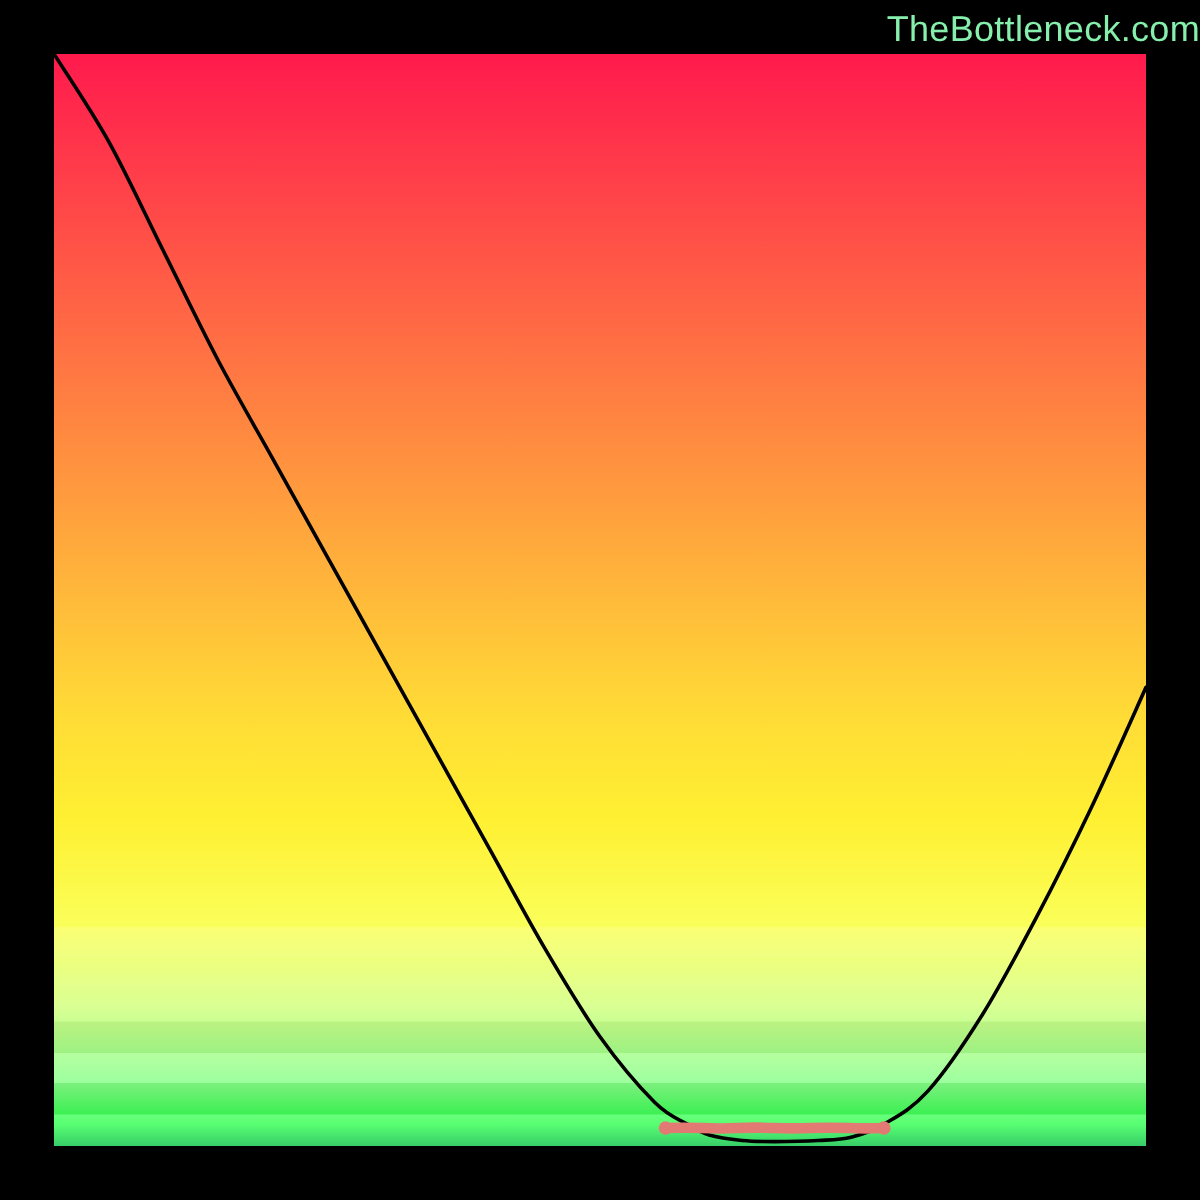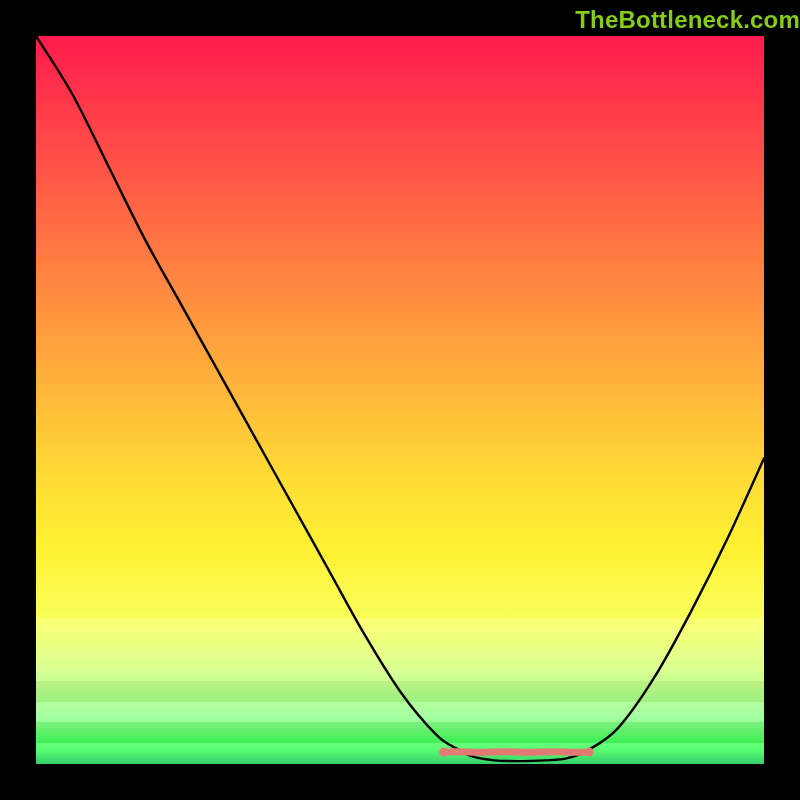--- a/index.html
+++ b/index.html
@@ -57,23 +57,23 @@
   }
   .stripe {
     position: absolute;
     left: 0;
     width: 728px;
   }
   .watermark {
     position: absolute;
     right: 0;
     top: 6px;
-    color: #84cc16;
+    color: #86efac;
     font-size: 24px;
-    font-weight: 700;
+    font-weight: 400;
     letter-spacing: 0.2px;
     text-align: left;
   }
   svg.curve {
     position: absolute;
     left: 0;
     top: 0;
     width: 728px;
     height: 728px;
     overflow: visible;

